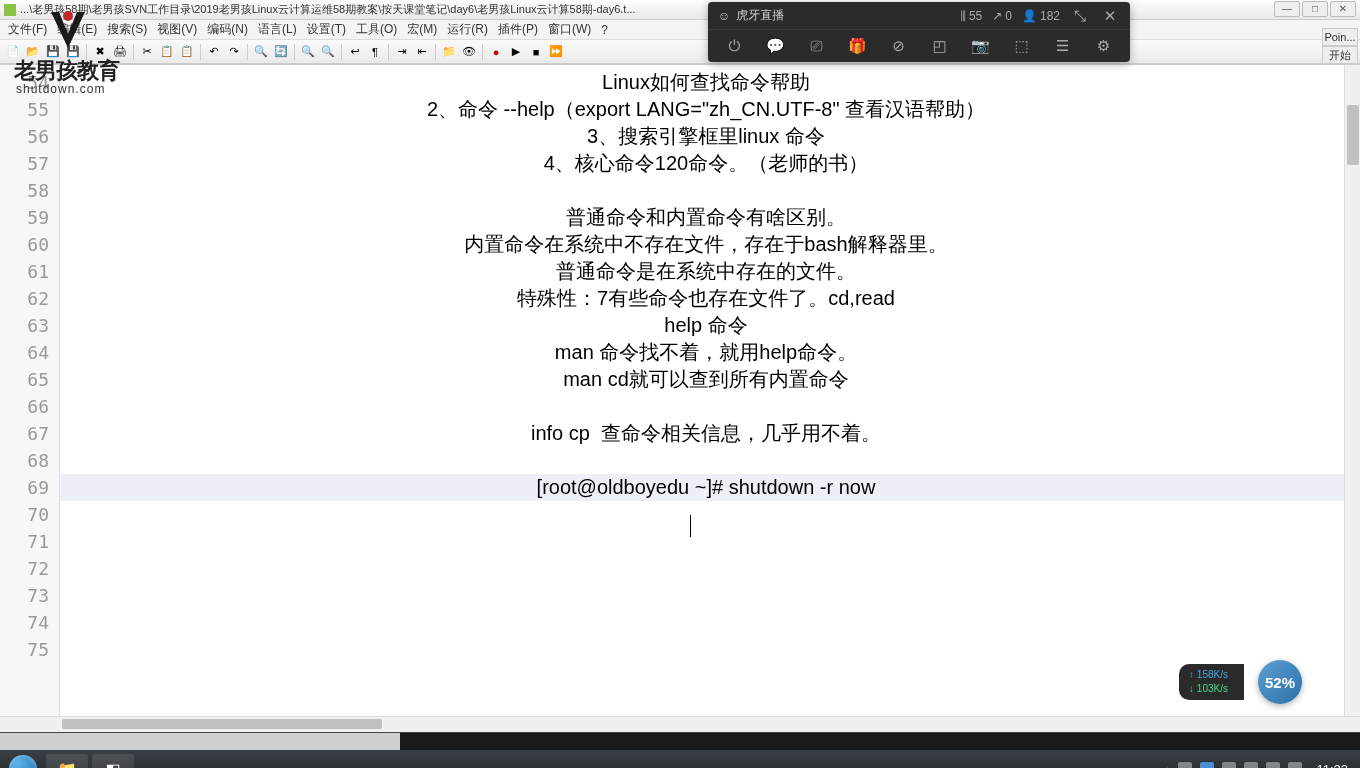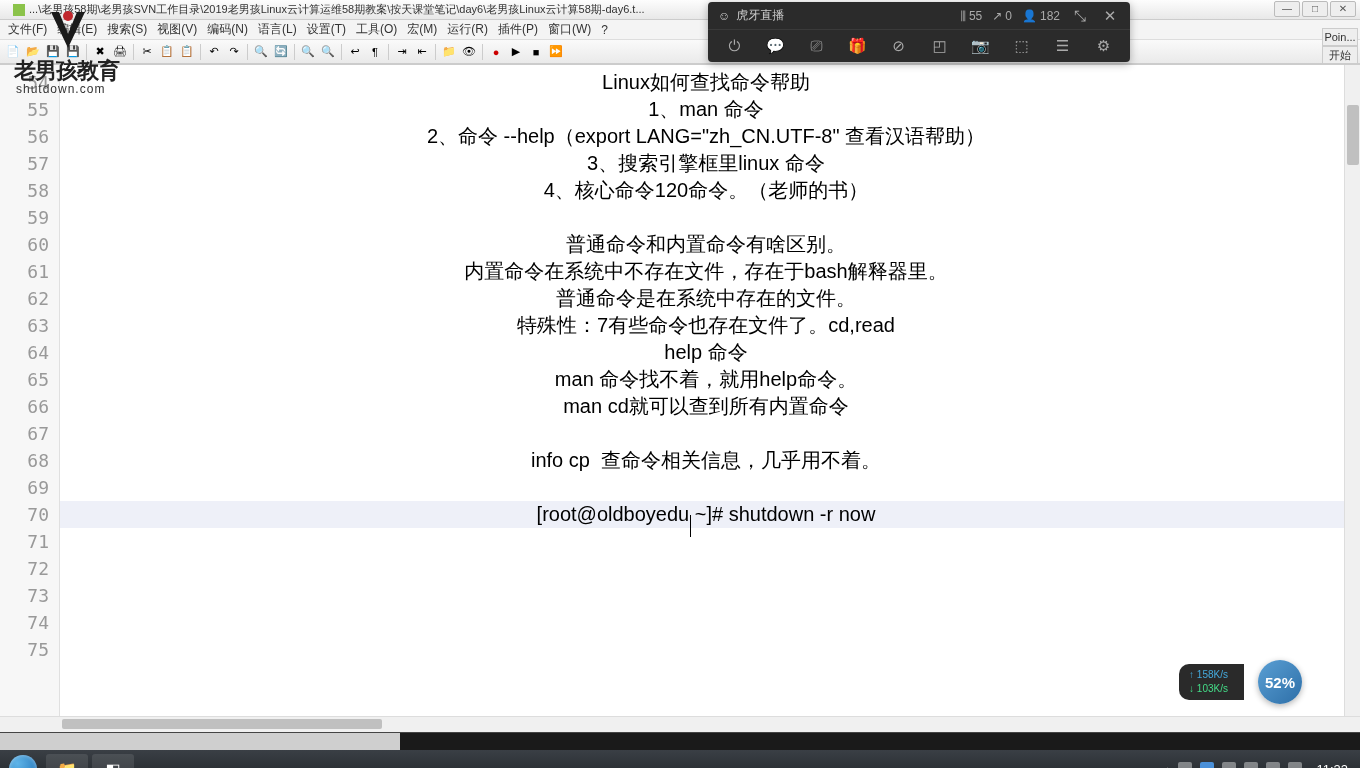--- a/index.html
+++ b/index.html
@@ -1,18 +1,18 @@
 <!DOCTYPE html>
 <html><head>
 <meta charset="utf-8">
 <style>
 * { margin: 0; padding: 0; box-sizing: border-box; font-family: "Microsoft YaHei", "SimSun", sans-serif; }
 body { width: 1360px; height: 768px; background: #fff; overflow: hidden; position: relative; }
 
-.titlebar { height: 20px; background: linear-gradient(#fdfdfd, #e8e8e8); border-bottom: 1px solid #ccc; display: flex; align-items: center; font-size: 11px; color: #333; padding: 0 13px; position: relative; }
+.titlebar { height: 20px; background: linear-gradient(#fdfdfd, #e8e8e8); border-bottom: 1px solid #ccc; display: flex; align-items: center; font-size: 11px; color: #333; padding: 0 4px; position: relative; }
 .titlebar .tab-icon { width: 12px; height: 12px; background: #8bc34a; margin-right: 4px; }
 .titlebar .path { flex: 1; white-space: nowrap; overflow: hidden; }
 .titlebar .win-ctrl { display: flex; gap: 2px; position: absolute; right: 4px; top: 1px; }
 .titlebar .win-btn { width: 26px; height: 16px; background: #eee; border: 1px solid #bbb; border-radius: 2px; font-size: 10px; text-align: center; line-height: 14px; color: #555; }
 
 .menubar { height: 20px; background: #f4f4f4; border-bottom: 1px solid #ddd; display: flex; align-items: center; font-size: 12px; color: #333; padding: 0 4px; gap: 2px; }
 .menubar .menu-item { padding: 0 4px; cursor: pointer; }
 
 .toolbar { height: 24px; background: linear-gradient(#fafafa, #eaeaea); border-bottom: 1px solid #ccc; display: flex; align-items: center; padding: 0 4px; gap: 2px; }
 .toolbar .tb-btn { width: 18px; height: 18px; border: 1px solid transparent; border-radius: 2px; display: flex; align-items: center; justify-content: center; font-size: 11px; }
@@ -155,21 +155,20 @@
       <div class="ln">70</div>
       <div class="ln">71</div>
       <div class="ln">72</div>
       <div class="ln">73</div>
       <div class="ln">74</div>
       <div class="ln">75</div>
     </div>
   <div class="code-area" id="code">
     <div class="cursor-text" style="left:630px; top:450px;"></div>
   <div class="line">Linux如何查找命令帮助</div>
-      <div class="line">1、man 命令</div>
       <div class="line">2、命令 --help（export LANG="zh_CN.UTF-8" 查看汉语帮助）</div>
       <div class="line">3、搜索引擎框里linux 命令</div>
       <div class="line">4、核心命令120命令。（老师的书）</div>
       <div class="line"></div>
       <div class="line">普通命令和内置命令有啥区别。</div>
       <div class="line">内置命令在系统中不存在文件，存在于bash解释器里。</div>
       <div class="line">普通命令是在系统中存在的文件。</div>
       <div class="line">特殊性：7有些命令也存在文件了。cd,read</div>
       <div class="line">help 命令</div>
       <div class="line">man 命令找不着，就用help命令。</div>

